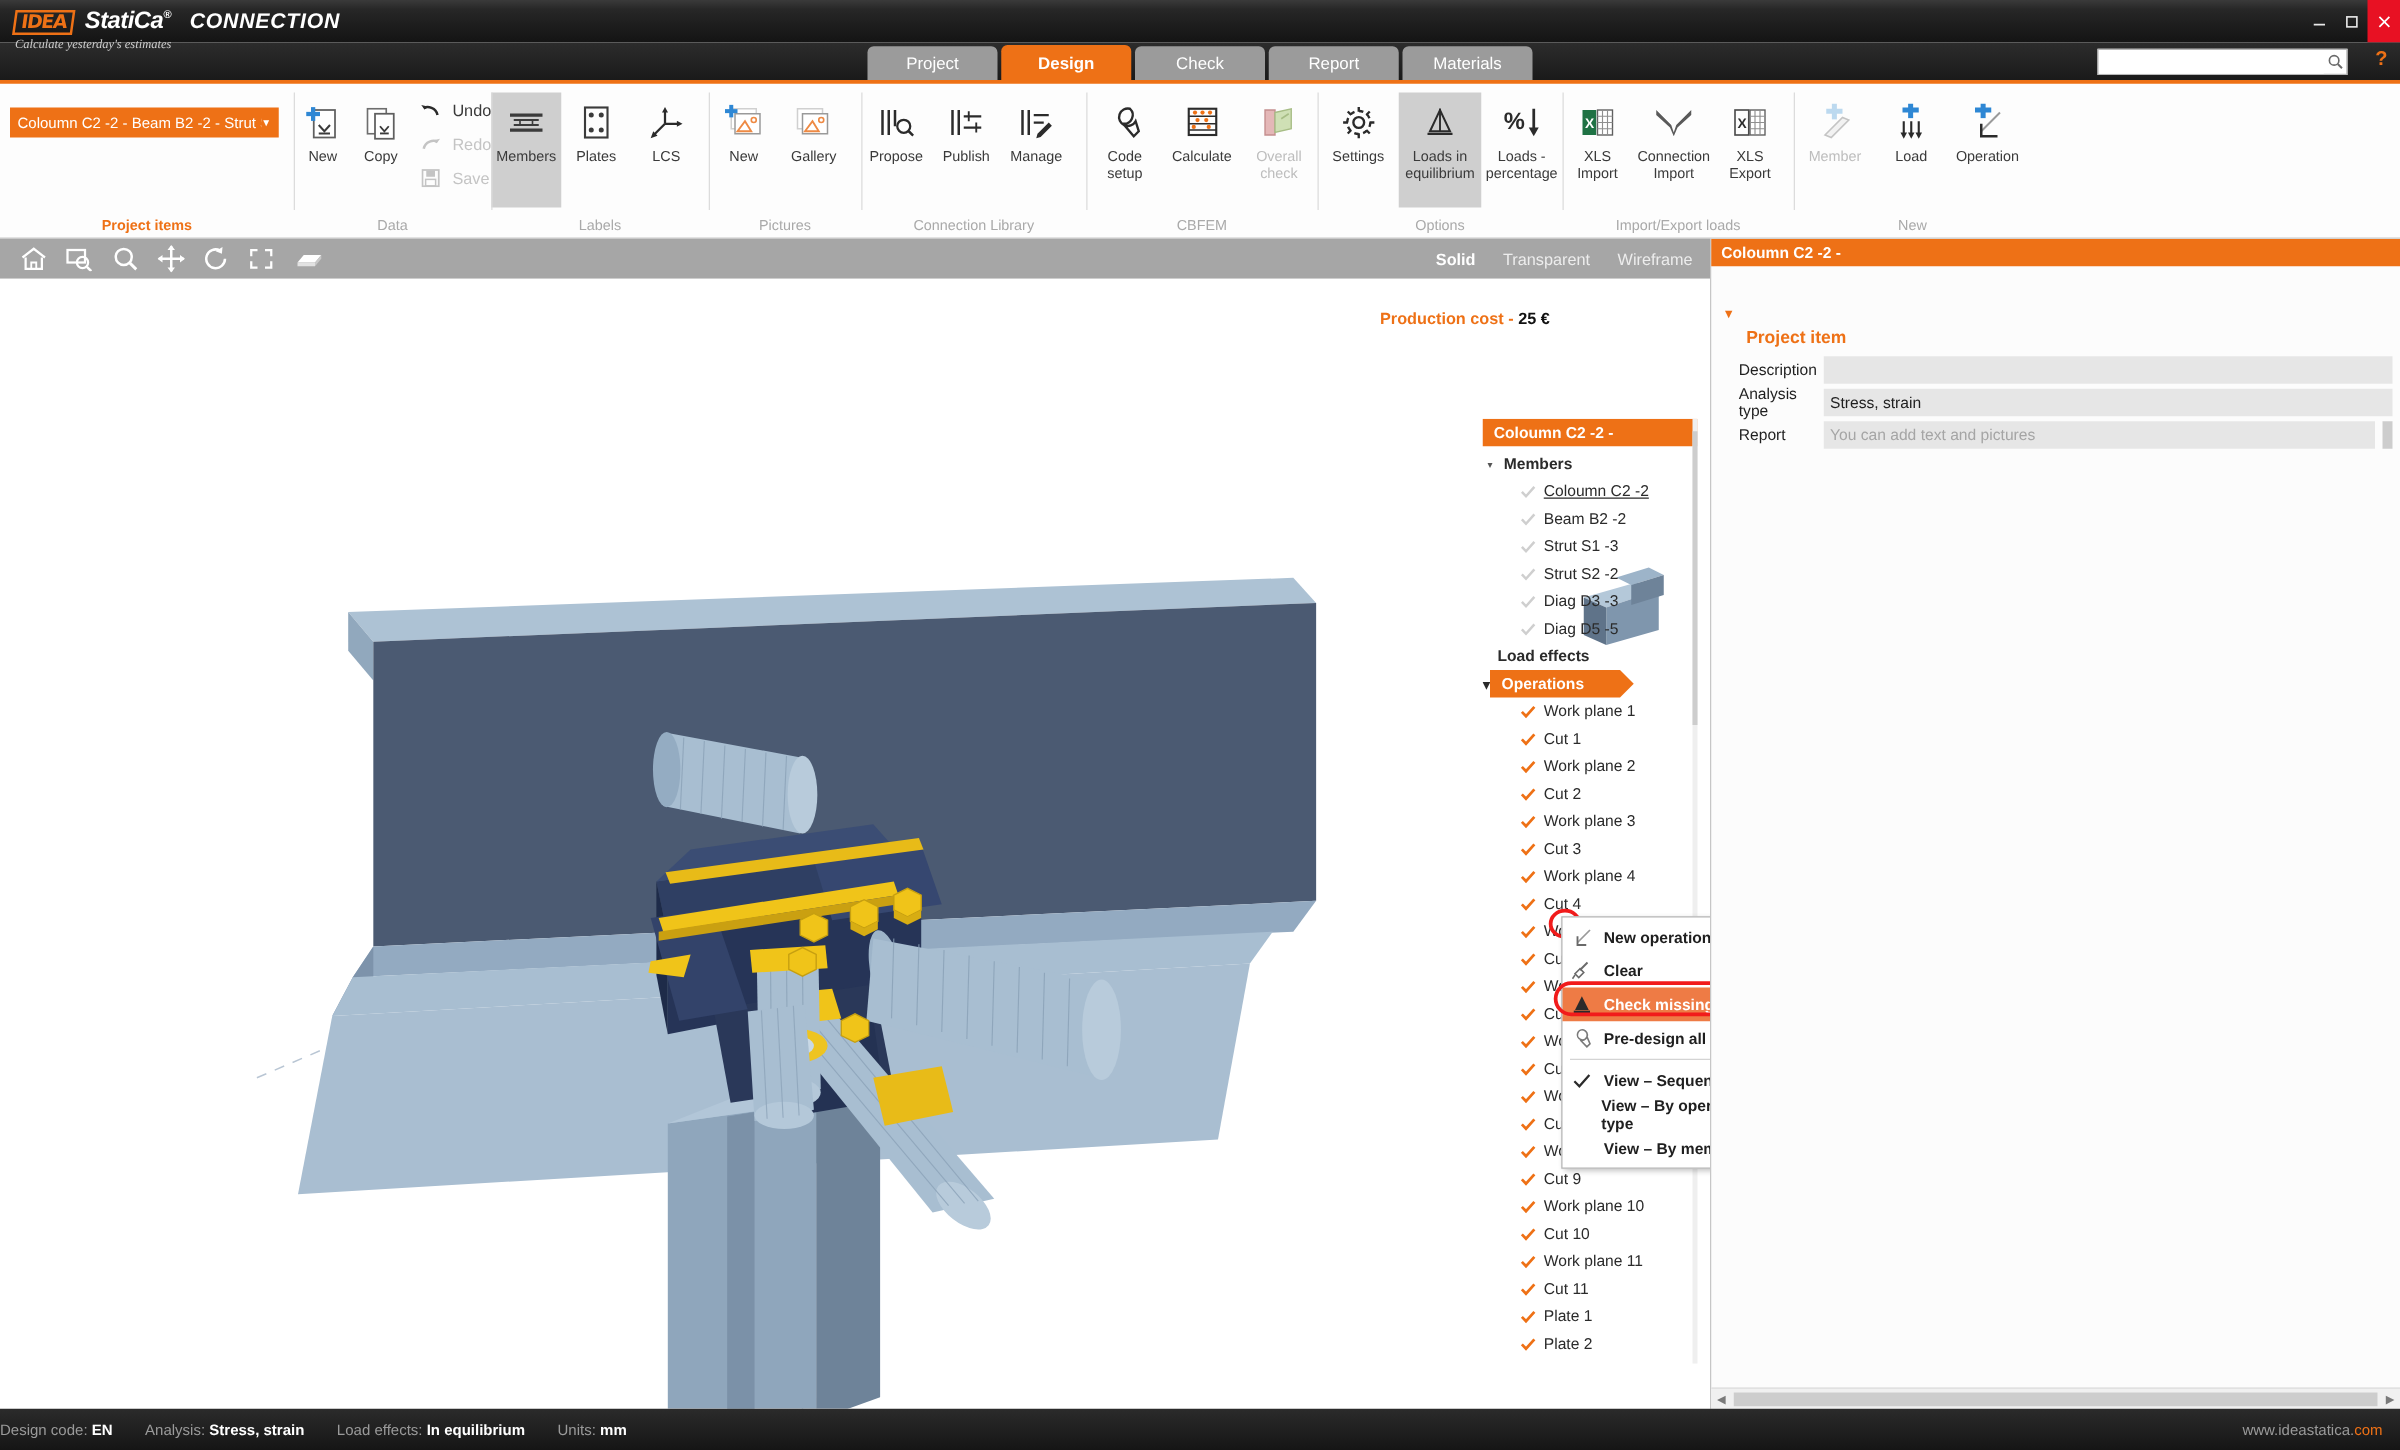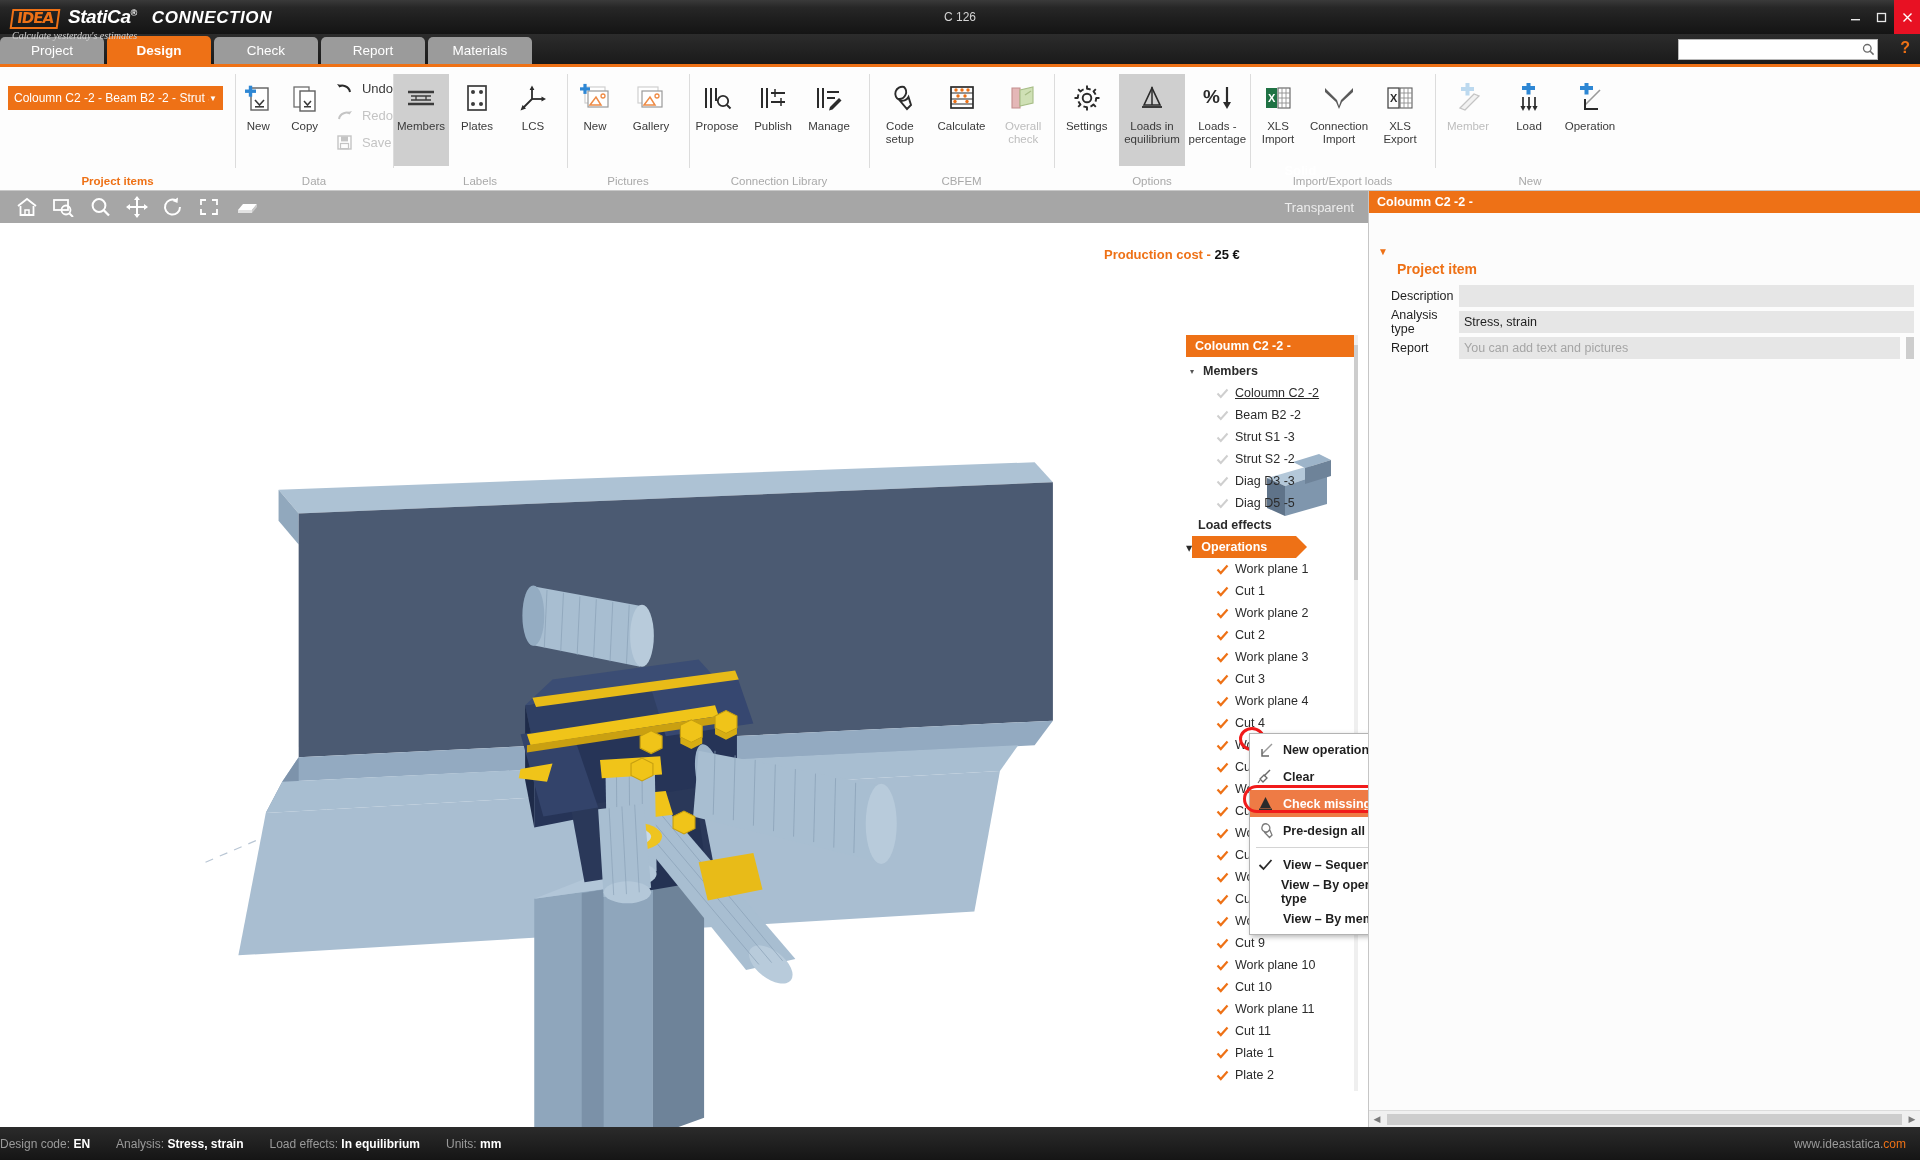--- a/index.html
+++ b/index.html
@@ -33,21 +33,21 @@
   }
   .win-btns { position:absolute; right:0; top:0; height:34px; display:flex; }
   .win-btn { width:26px; height:34px; display:flex; align-items:center; justify-content:center; color:#e8e8e8; font-size:11px; }
   .win-btn.close { background:#e81123; }
   .win-btn svg { display:block; }
 
   
   .tabstrip {
     height: 30px; flex: 0 0 30px; position: relative;
     background: linear-gradient(180deg,#2c2c2c 0%,#1a1a1a 100%);
-    display:flex; align-items:flex-end;
+    display:flex; align-items:flex-end;justify-content:center;
   }
   .tabstrip .subtitle {
     position:absolute; left:12px; top:-4px; color:#cfcfcf; font-size:10px;
     font-style:italic; font-family:"Liberation Serif", serif;
   }
   .tabs { display:flex; gap: 3px; align-items:flex-end; }
   .tab {
     width: 104px; height: 27px; background:#9b9b9b; color:#ffffff;
     display:flex; align-items:center; justify-content:center;
     font-size:13.5px; border-radius: 5px 5px 0 0;
@@ -102,21 +102,21 @@
   .pi-sel .caret { font-size:8px; }
 
   
   .body { flex:1; display:flex; min-height:0; }
   .viewport-wrap { width:1368px; display:flex; flex-direction:column; position:relative; }
   .vtoolbar {
     height:32px; background:#a6a6a6; display:flex; align-items:center; gap:14px; padding-left:16px;
     position:relative;
   }
   .vtoolbar .vicon { color:#ffffff; display:flex; align-items:center; }
-  .vmodes { position:absolute; right:14px; display:flex; gap:22px; font-size:13px; color:#ededed;flex-direction:column; }
+  .vmodes { position:absolute; right:14px; display:flex; gap:22px; font-size:13px; color:#ededed; }
   .vmodes .m.active { color:#fff; font-weight:bold; }
 
   .canvas { flex:1; background:#ffffff; position:relative; overflow:hidden; }
 
   .prodcost { position:absolute; left:1104px; top:24px; font-size:13px; font-weight:bold; color:#ee7116; white-space:nowrap;}
   .prodcost .val { color:#111; }
 
   
   .tree {
     position:absolute; right:10px; top:112px; width:172px; bottom:36px;
@@ -207,21 +207,20 @@
 <body>
 
 <div class="app">
 
   <div class="titlebar">
     <div class="logo-wrap">
       <span class="logo-idea">IDEA</span>
       <span class="logo-statica"><span>StatiCa</span><span class="logo-reg">®</span></span>
       <span class="logo-conn">CONNECTION</span>
     </div>
-    <div class="title-center">C 126</div>
     <div class="win-btns">
       <div class="win-btn">
         <svg width="11" height="11" viewBox="0 0 11 11">
             <rect x="1" y="7" width="9" height="1.4" fill="#e8e8e8"></rect>
           </svg>
       </div>
       <div class="win-btn">
         <svg width="11" height="11" viewBox="0 0 11 11">
             <rect x="1.5" y="1.5" width="8" height="8" fill="none" stroke="#e8e8e8" stroke-width="1.3"></rect>
           </svg>

